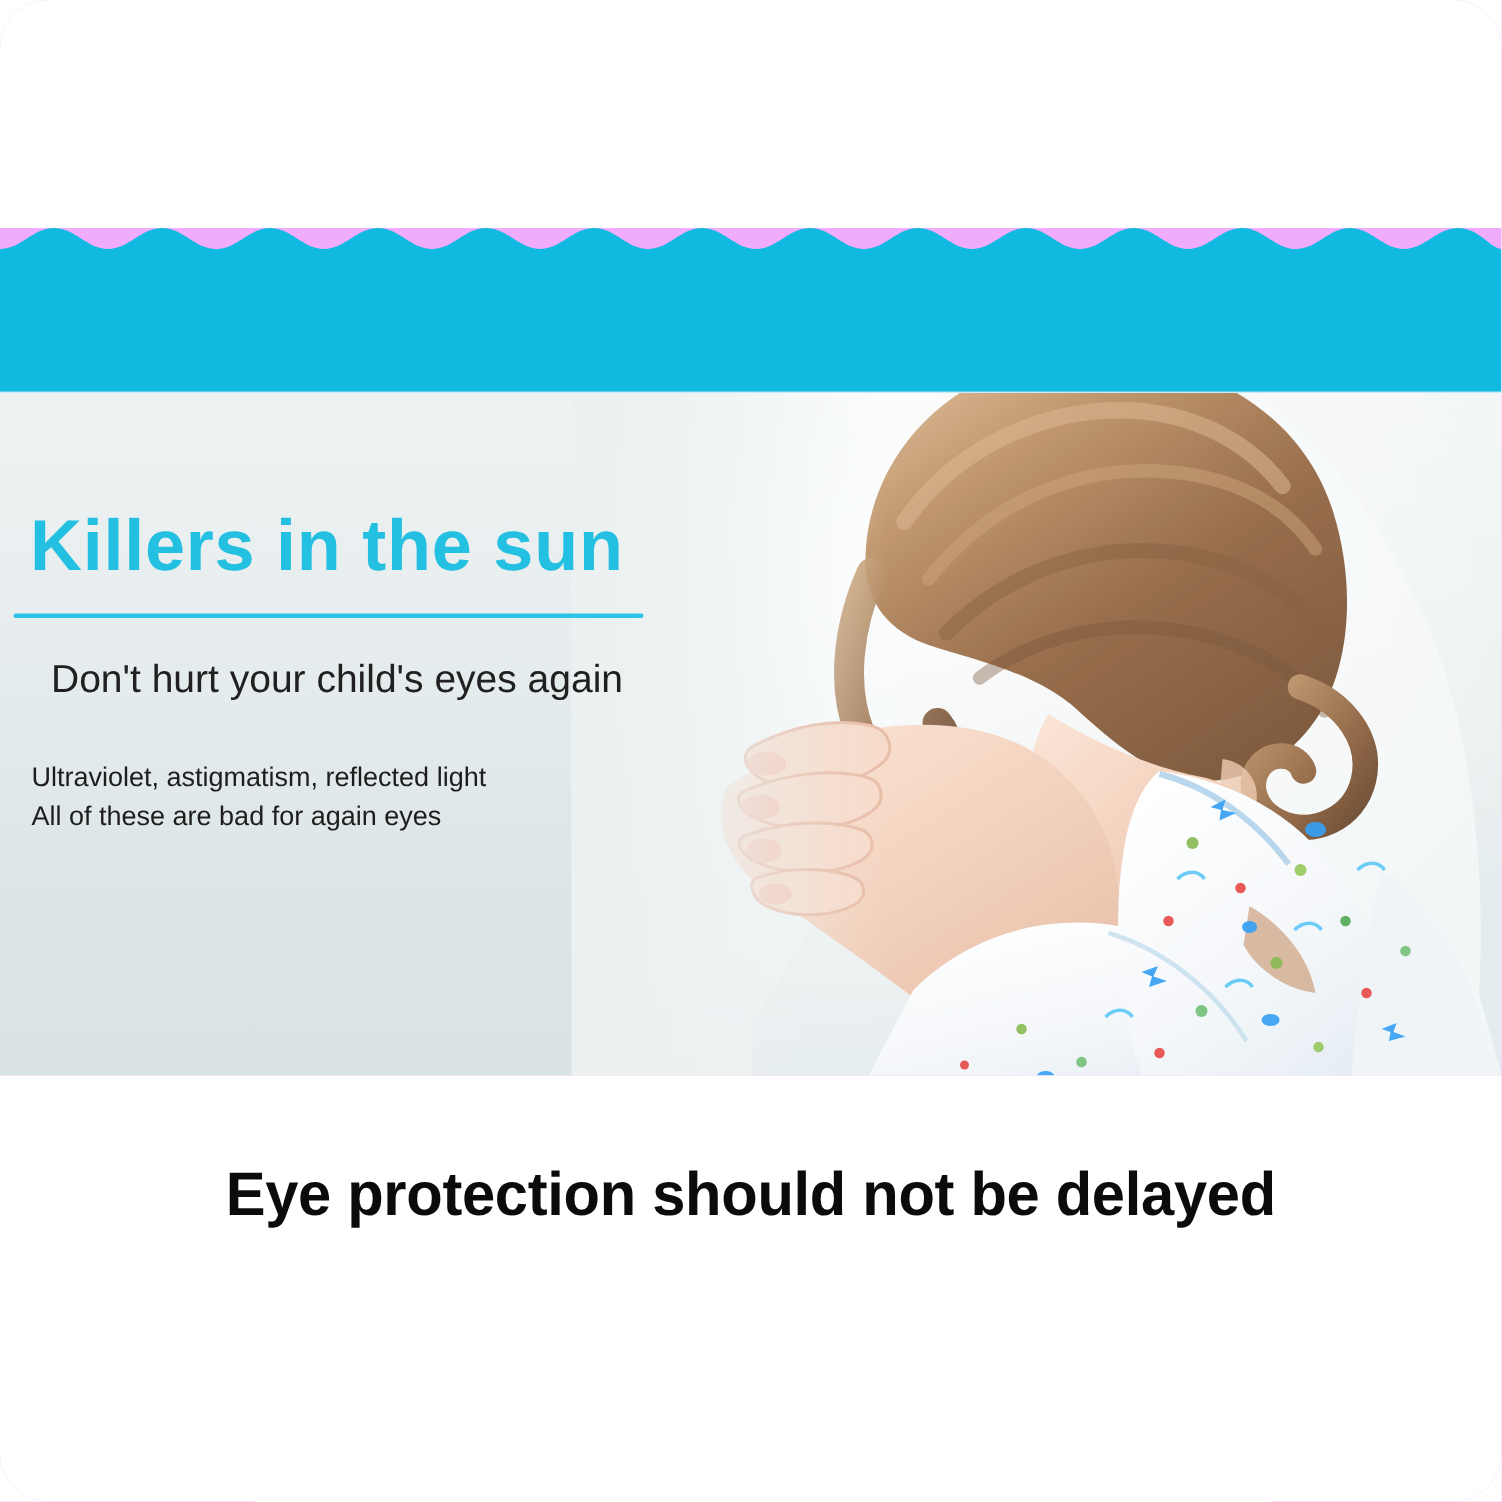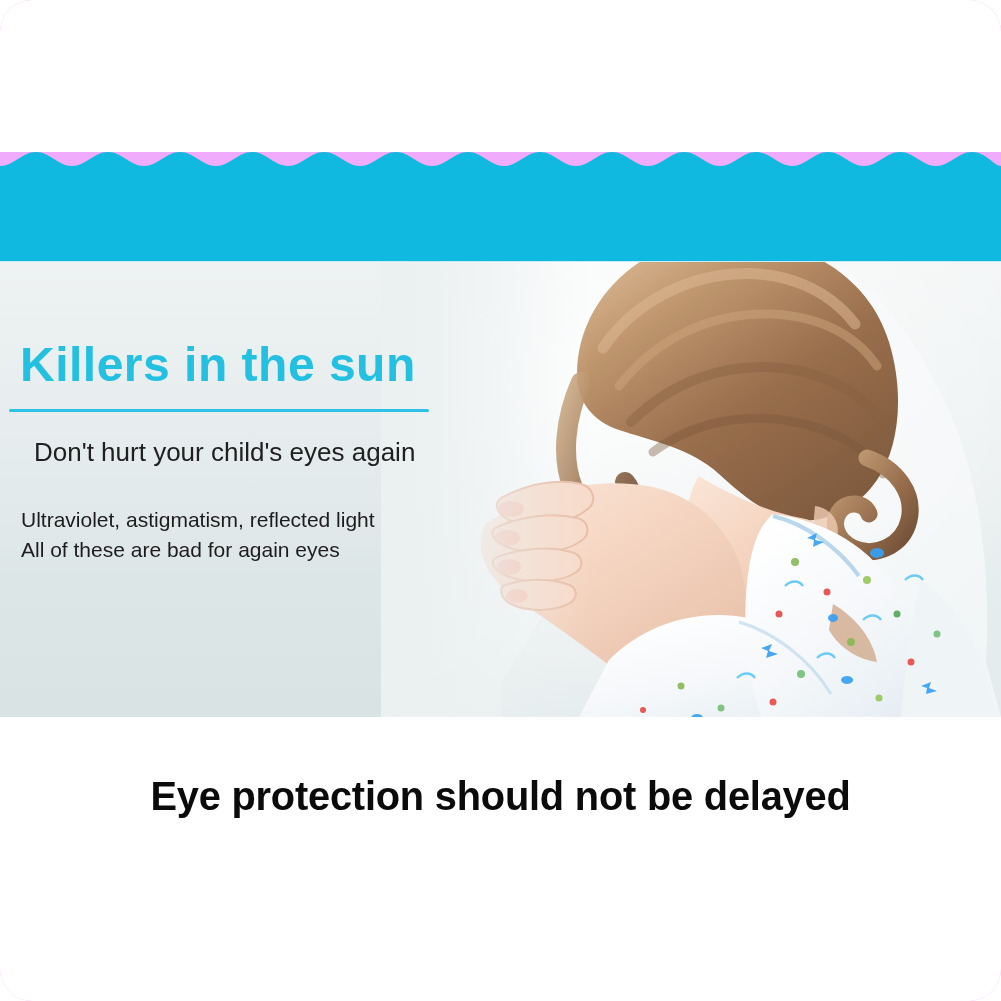--- a/index.html
+++ b/index.html
@@ -126,21 +126,21 @@
     font-weight: 400;
     color: #202020;
     white-space: nowrap;
     line-height: 1.2;
     margin-left: 13px;
   }
   .detail {
     position: absolute;
     left: 21px;
     top: 243px;
-    font-size: 21px;
+    font-size: 18px;
     font-weight: 400;
     color: #1d1d1d;
     line-height: 1.45;
     white-space: nowrap;
   }
   .detail div { display: block; }
 
   
   .bottom-white {
     position: absolute;

